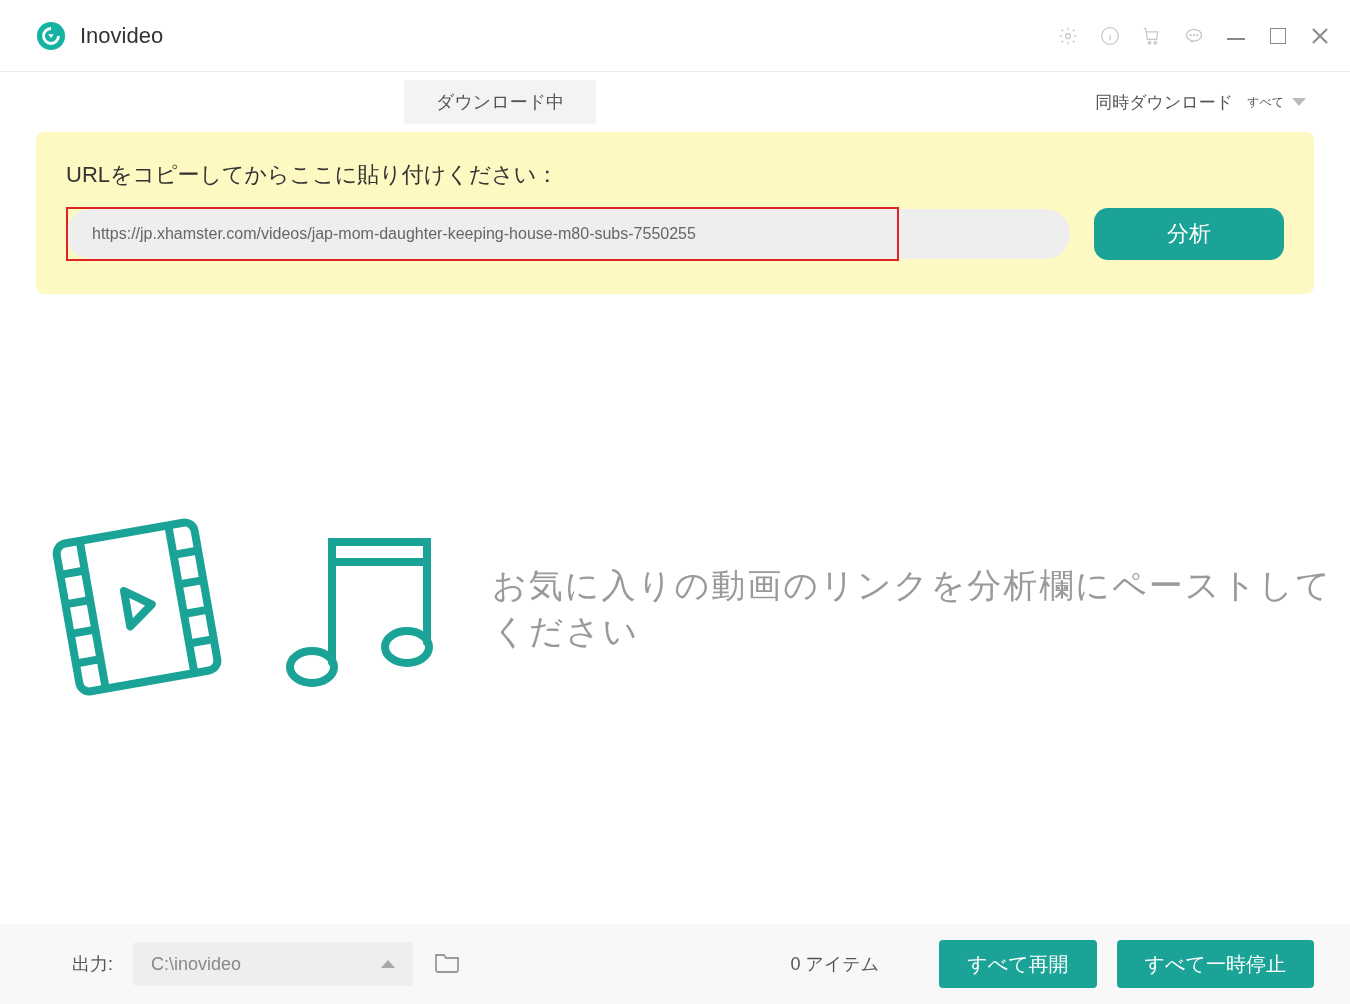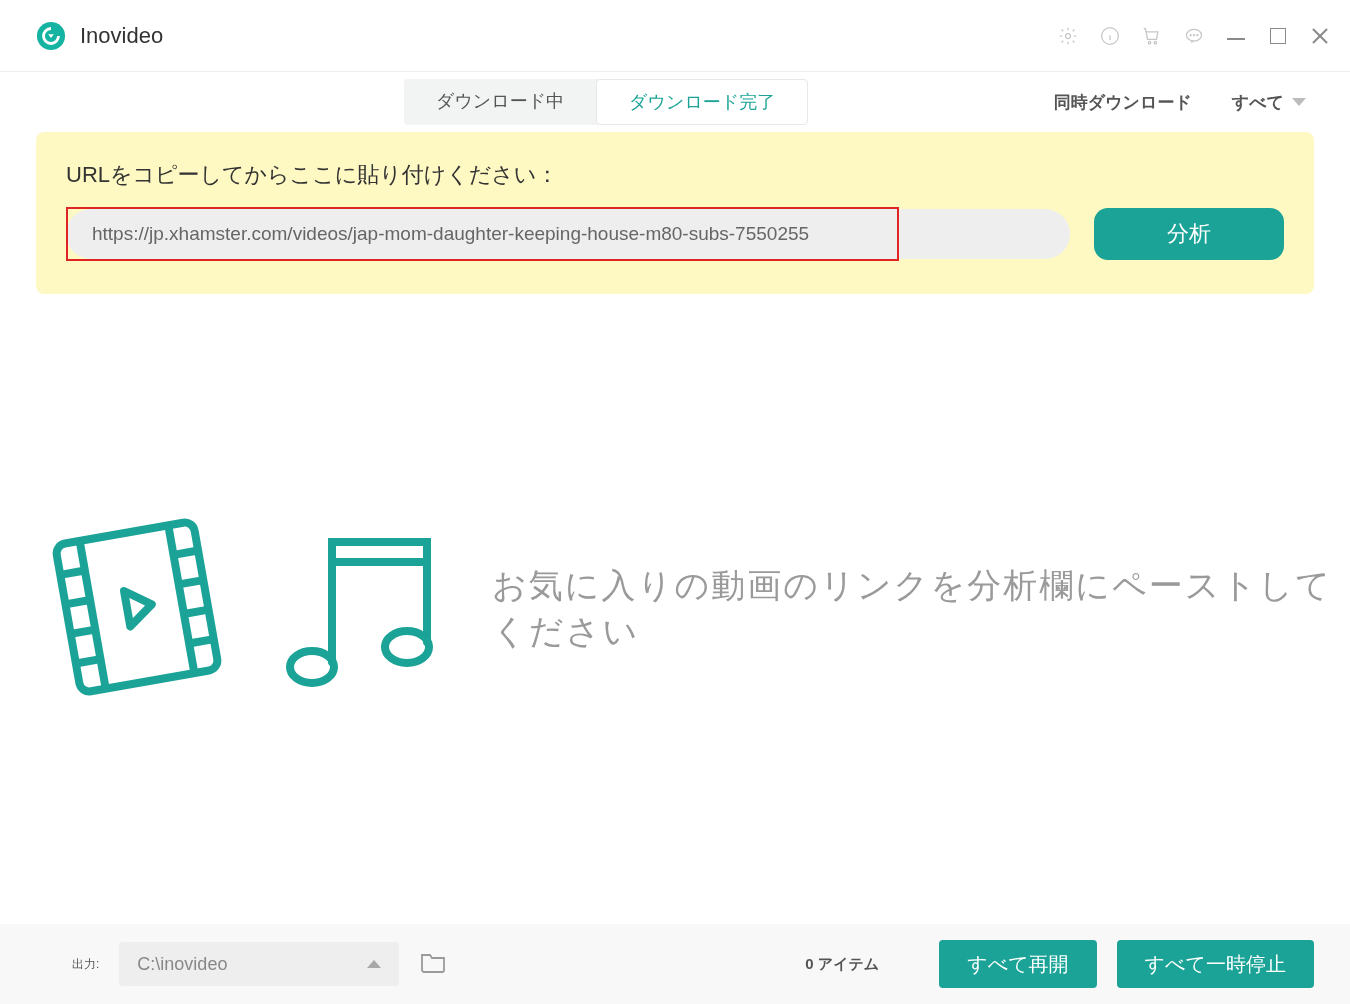--- a/index.html
+++ b/index.html
@@ -67,33 +67,32 @@
 }
 .tab.active {
   background:#ffffff;
   color:#1aa396;
   border:1px solid #e8e8e8;
   border-radius:4px;
 }
 .concurrent {
   display:flex;
   align-items:center;
-  gap:32px;
+  gap:6px;
   font-size:17px;
   color:#555;
-  font-weight:bold;
 }
 .concurrent-select {
   display:flex;
   align-items:center;
   gap:8px;
   padding:6px 8px;
   border-radius:4px;
   cursor:pointer;
-  font-size:17px;
+  font-size:12px;
   color:#555;
 }
 .chev-down {
   width:0; height:0;
   border-left:7px solid transparent;
   border-right:7px solid transparent;
   border-top:8px solid #bcbcbc;
 }
 
 .url-panel {
@@ -125,21 +124,21 @@
   pointer-events:none;
   z-index:2;
 }
 .url-input {
   width:100%;
   height: 50px;
   border:none;
   background:#eeeeee;
   border-radius: 26px;
   padding: 0 26px;
-  font-size: 19px;
+  font-size: 16px;
   color:#666;
   outline:none;
 }
 .analyze-btn {
   width: 190px;
   height: 52px;
   background:#1aa396;
   color:#fff;
   font-size: 22px;
   border:none;
@@ -168,21 +167,21 @@
 }
 
 .footer {
   height: 80px;
   background:#f8f8f8;
   display:flex;
   align-items:center;
   padding: 0 36px 0 72px;
   gap: 20px;
 }
-.output-label { font-size:12px; color:#555; }
+.output-label { font-size:18px; color:#555; }
 .output-path {
   width: 280px;
   height: 44px;
   background:#eeeeee;
   border-radius:4px;
   display:flex;
   align-items:center;
   justify-content:space-between;
   padding: 0 18px;
   cursor:pointer;
@@ -191,21 +190,21 @@
   text-align:center;
 }
 .chev-up {
   width:0; height:0;
   border-left:7px solid transparent;
   border-right:7px solid transparent;
   border-bottom:8px solid #a8a8a8;
 }
 .folder-icon { color:#9a9a9a; cursor:pointer; }
 .footer-spacer { flex:1; }
-.item-count { font-size:15px; color:#555; margin-right: 40px; font-weight: bold;}
+.item-count { font-size:18px; color:#555; margin-right: 40px;}
 .footer-btn {
   height: 48px;
   padding: 0 28px;
   background:#1aa396;
   color:#fff;
   font-size:20px;
   border:none;
   border-radius:4px;
   cursor:pointer;
 }
@@ -263,21 +262,20 @@
     <div class="title-icon">
         <div class="win-close"></div>
       </div>
   </div>
 </div>
 
 <div class="subbar">
   <div style="width:340px"></div>
   <div class="tabs">
     <div class="tab">ダウンロード中</div>
-    <div class="tab active">ダウンロード完了</div>
   </div>
   <div style="flex:1"></div>
   <div class="concurrent">
     <span>同時ダウンロード</span>
     <div class="concurrent-select">
       <span>すべて</span>
       <span class="chev-down"></span>
     </div>
   </div>
 </div>

